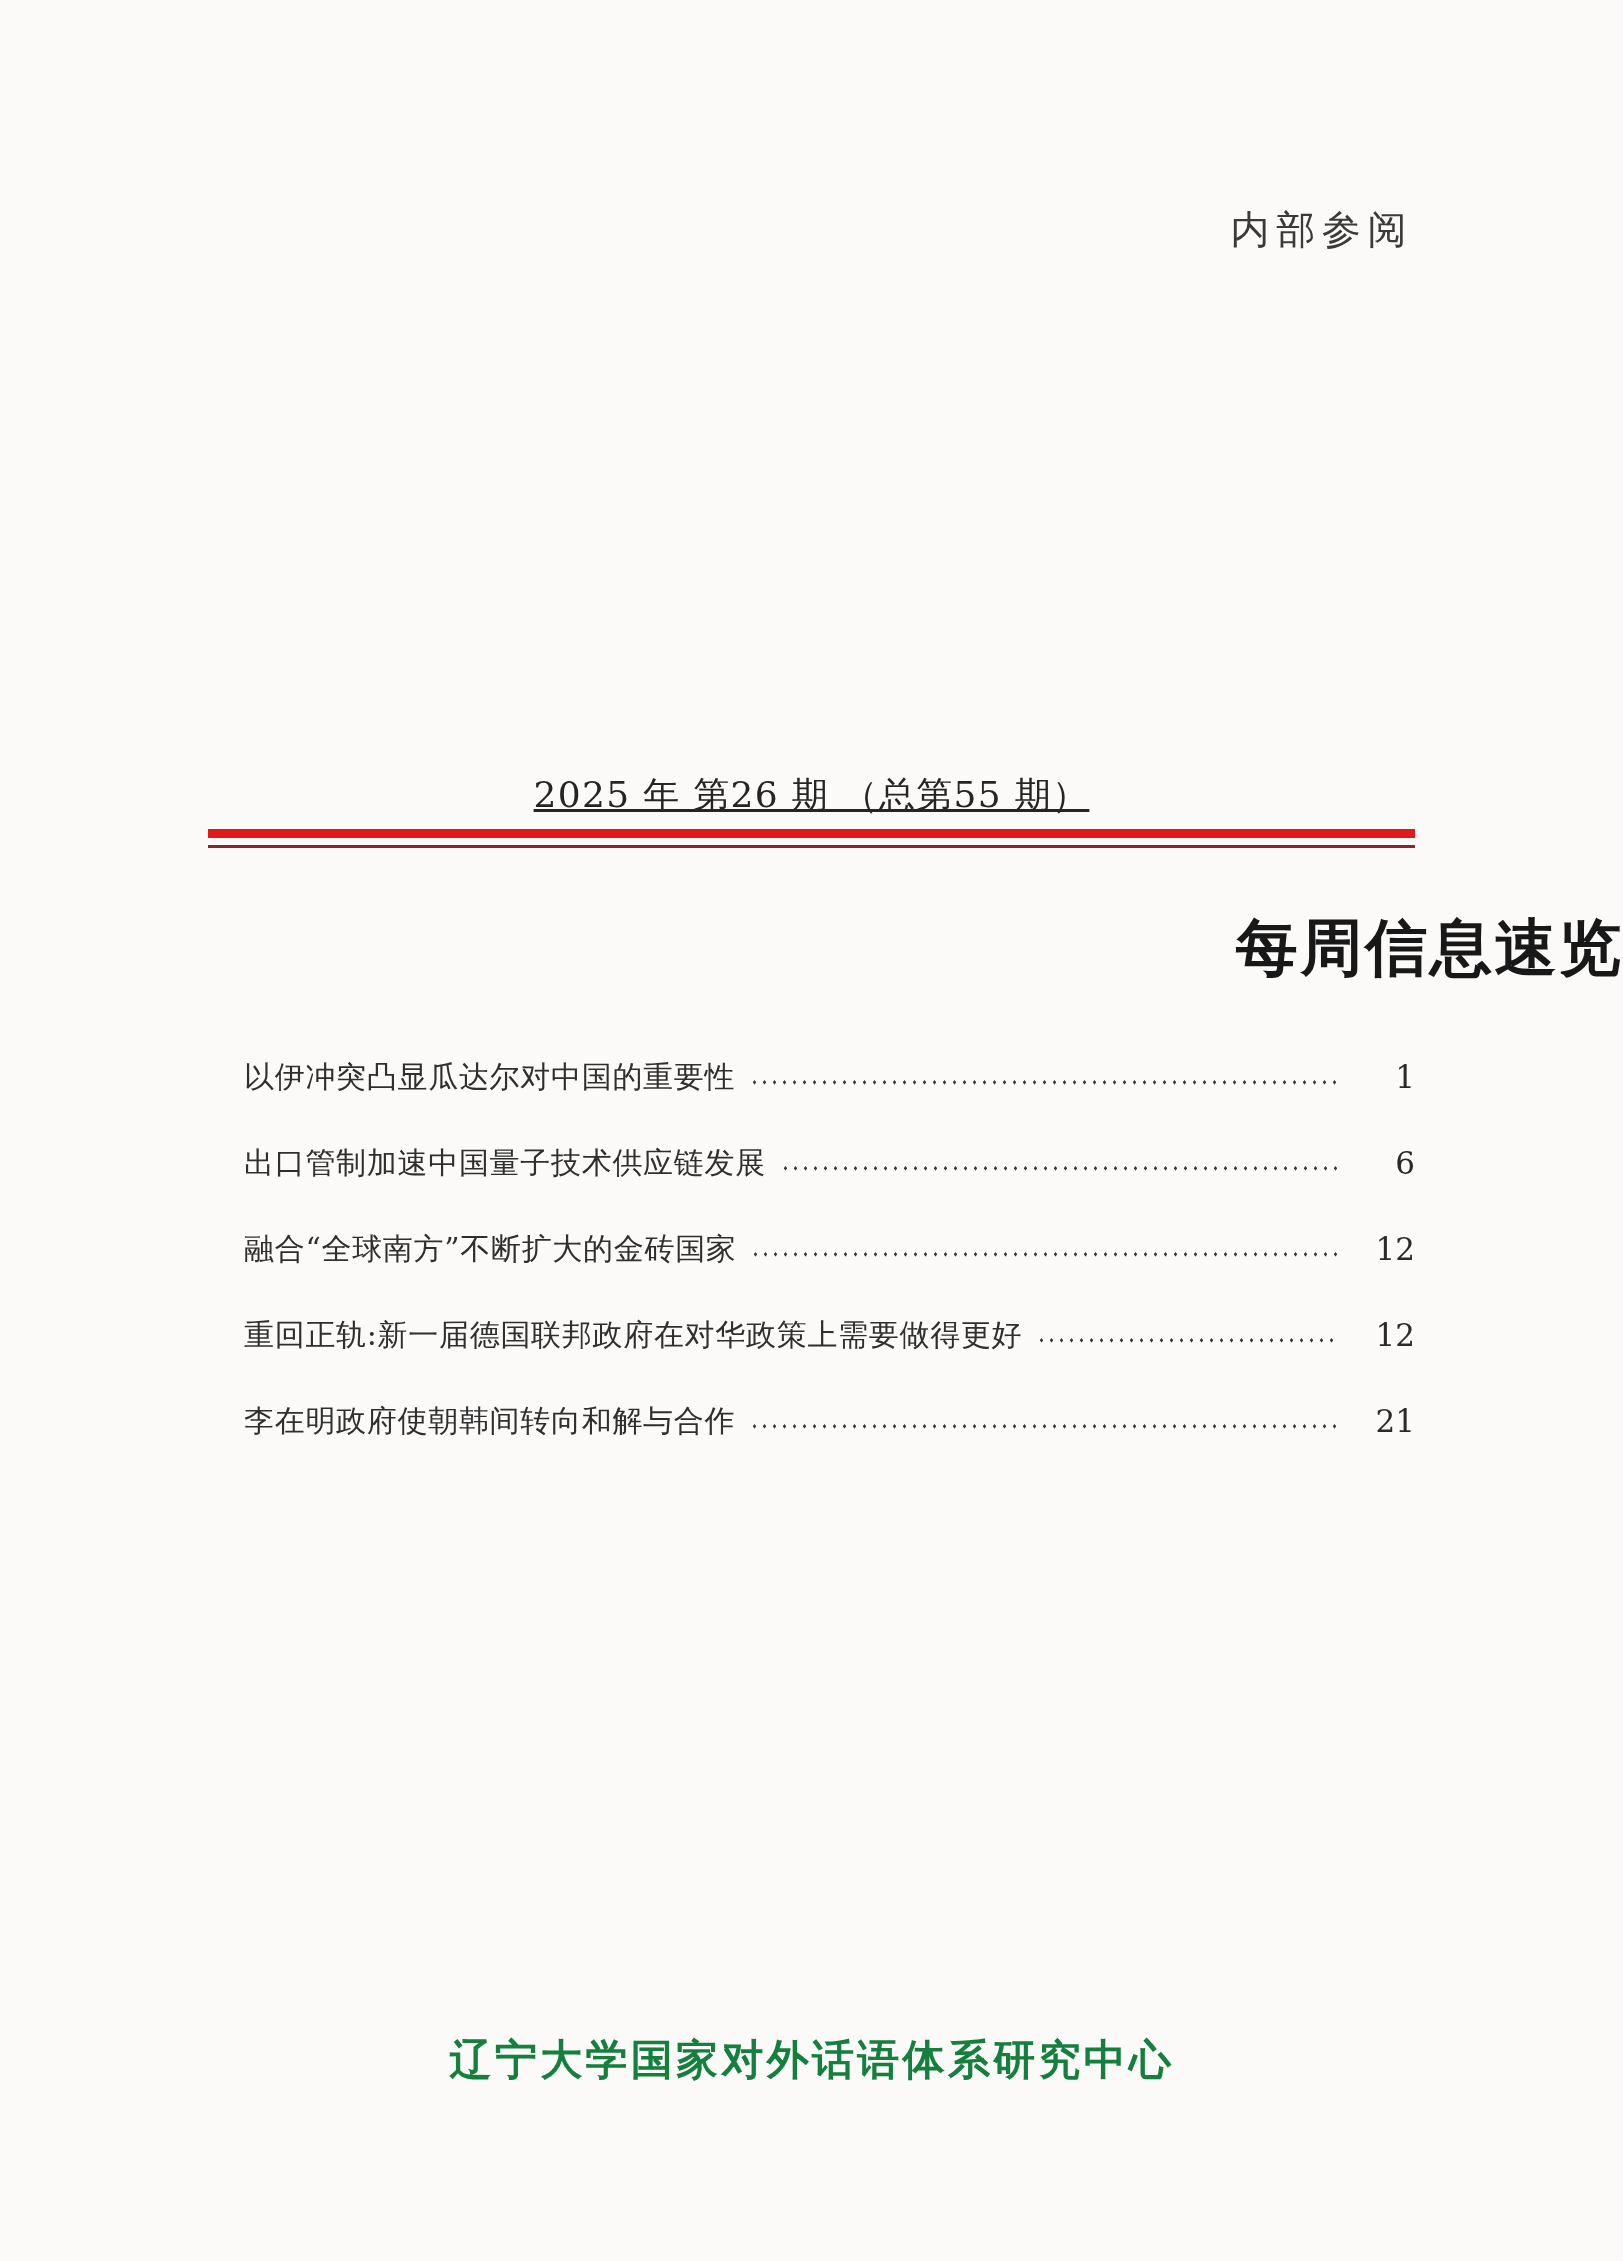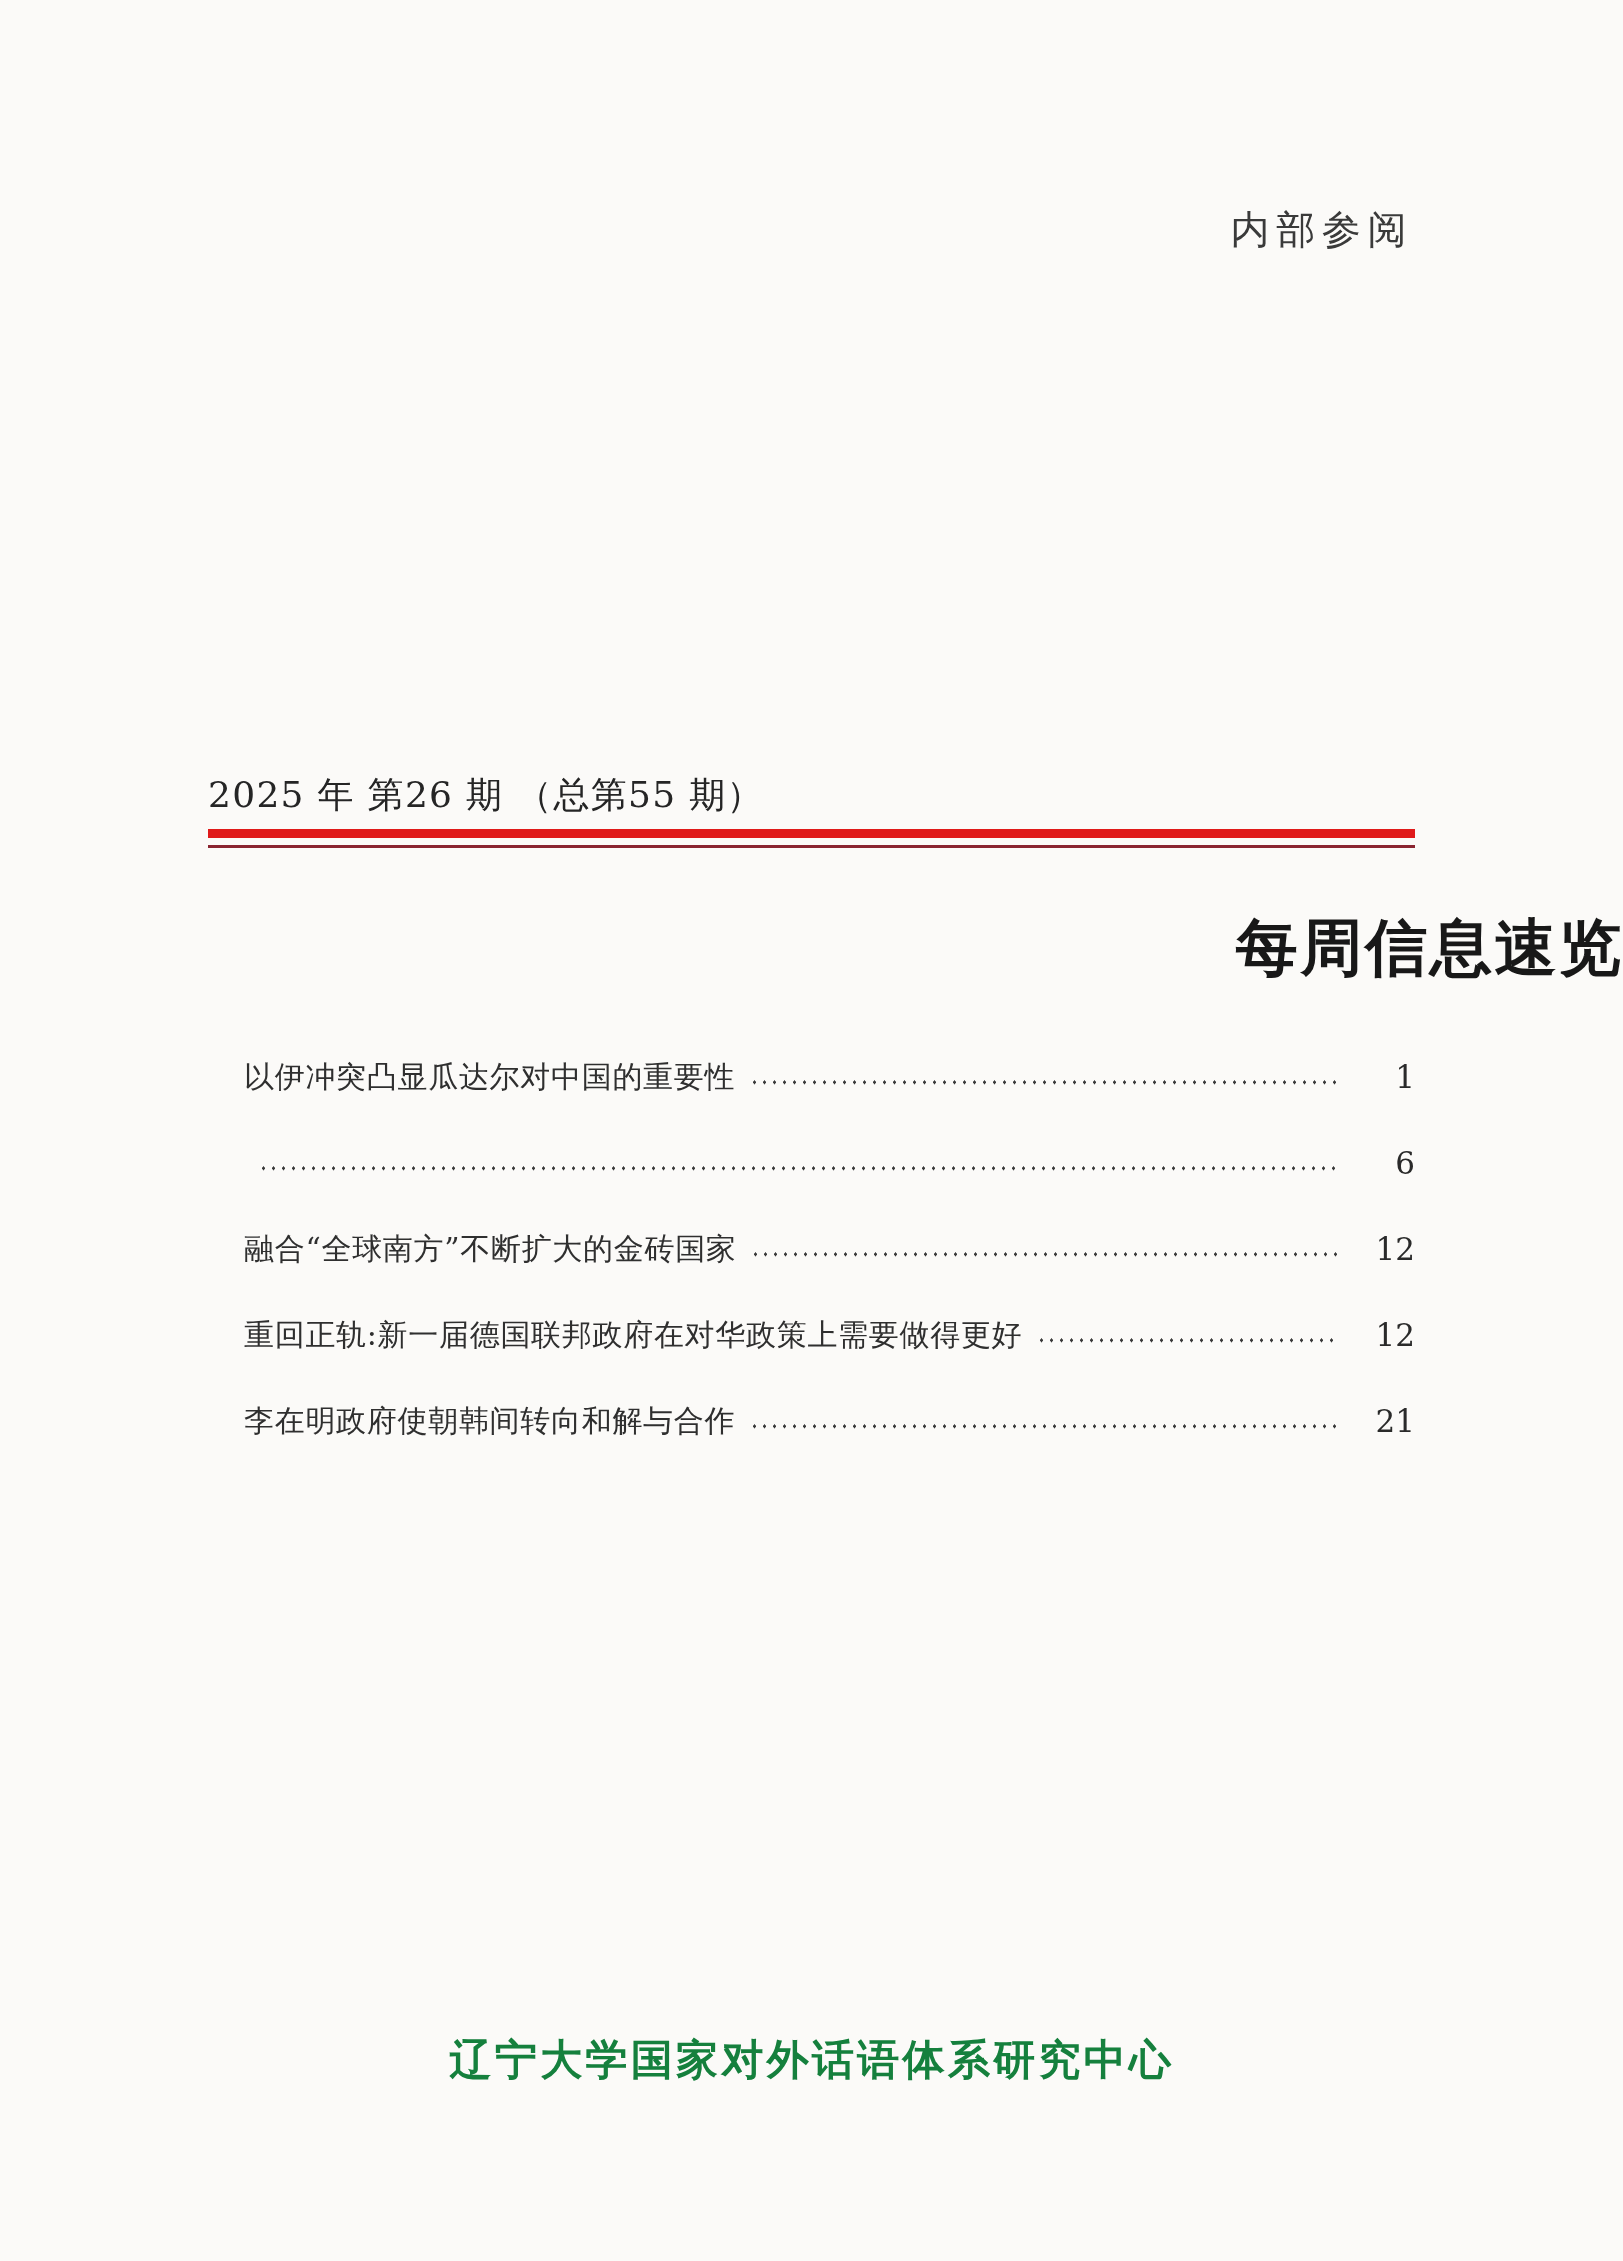--- a/index.html
+++ b/index.html
@@ -39,26 +39,27 @@
     letter-spacing:4px;
     color:var(--accent-red);
     font-family:"DejaVu Serif","Liberation Serif",serif;
     white-space:nowrap;
   }
   
   .issue-row{
     position:absolute;
     top:771px;left:208px;right:209px;
     display:flex;
-    justify-content:space-between;
+    justify-content:center;
     align-items:baseline;
     font-size:36px;
     letter-spacing:1.3px;
     color:#252525;
     white-space:nowrap;
+    text-decoration:underline;
   }
   
   .rule-thick{
     position:absolute;
     top:829px;left:208px;right:209px;
     height:8.6px;
     background:var(--accent-red);
   }
   .rule-thin{
     position:absolute;
@@ -145,20 +146,21 @@
 
   <div class="toc">
 
       <div class="toc-item">
         <span class="toc-title">以伊冲突凸显瓜达尔对中国的重要性</span>
         <span class="toc-leader"></span>
         <span class="toc-page">1</span>
       </div>
 
       <div class="toc-item">
+        <span class="toc-title">出口管制加速中国量子技术供应链发展</span>
         <span class="toc-leader"></span>
         <span class="toc-page">6</span>
       </div>
 
       <div class="toc-item">
         <span class="toc-title">融合“全球南方”不断扩大的金砖国家</span>
         <span class="toc-leader"></span>
         <span class="toc-page">12</span>
       </div>
 

